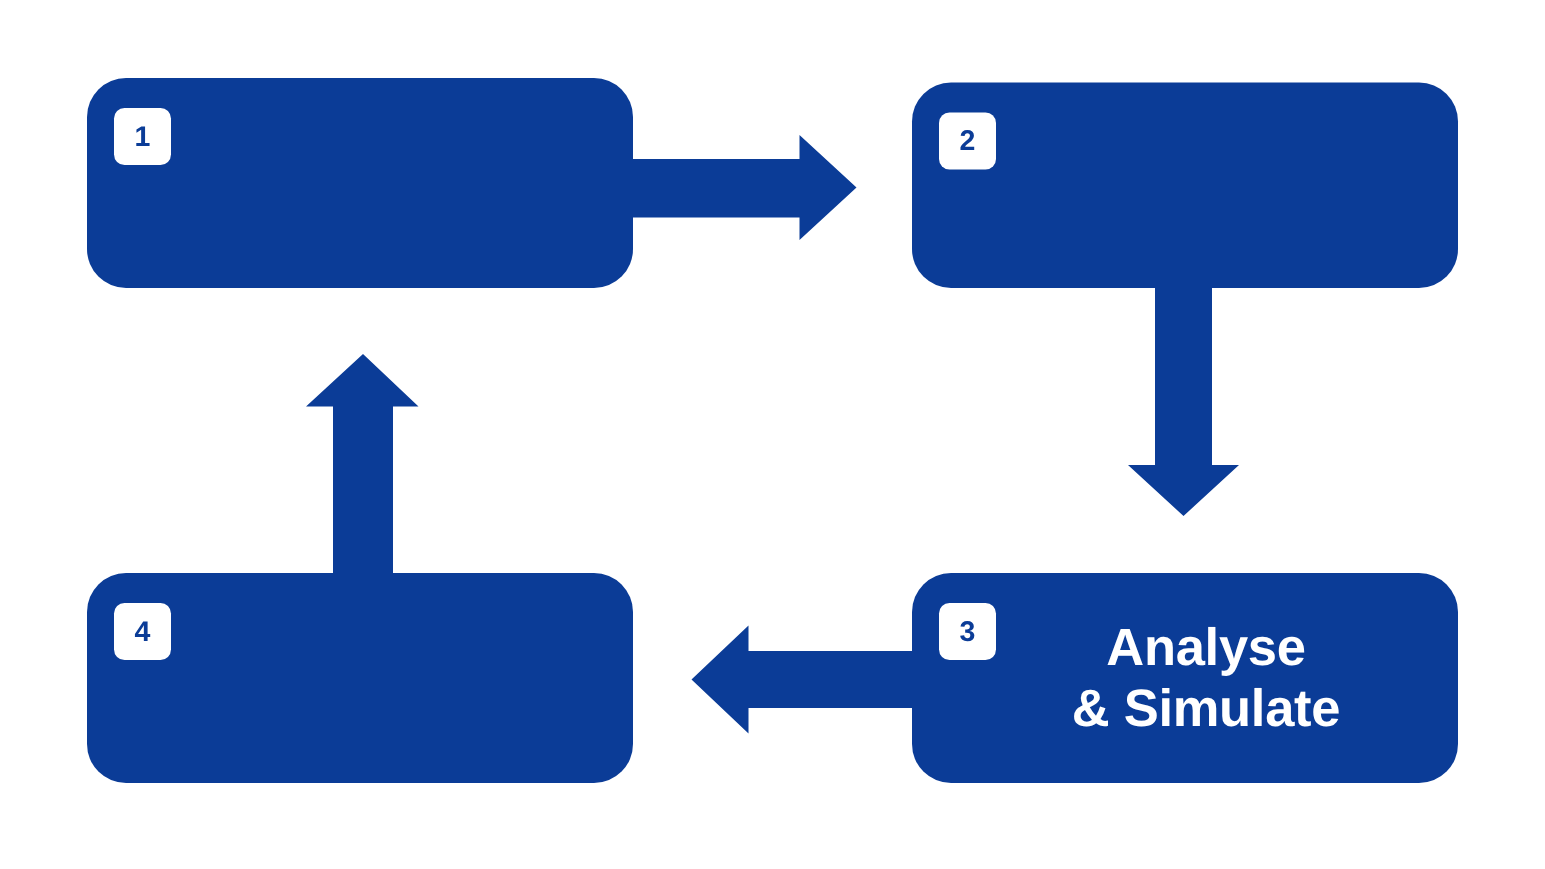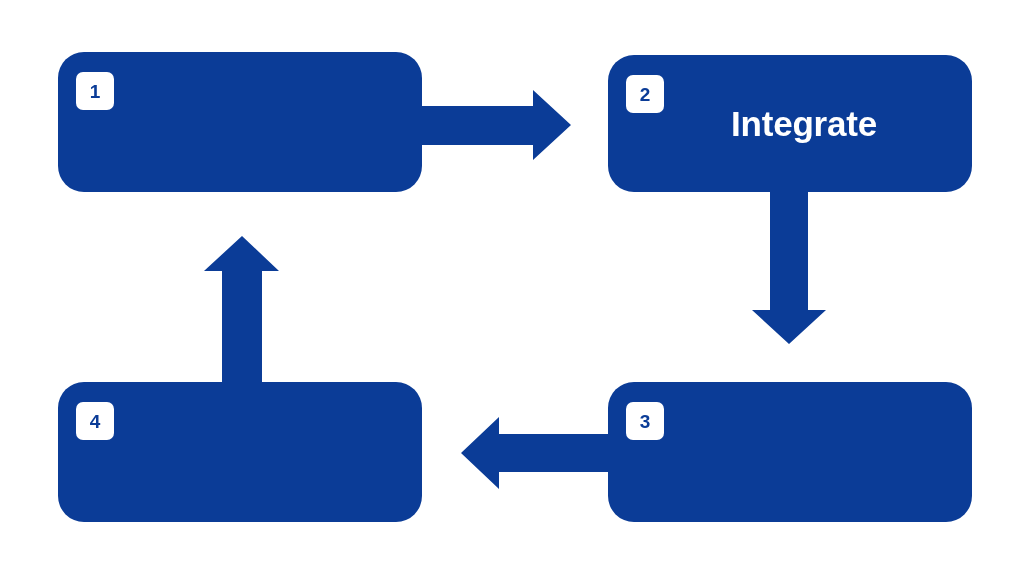--- a/index.html
+++ b/index.html
@@ -84,24 +84,25 @@
 
     <polygon fill="#0B3C97" points="222,384 222,271 204,271 242,236 279,271 262,271 262,384"></polygon>
   </svg>
 
   <div class="node" id="node-1">
     <span class="badge">1</span>
   </div>
 
   <div class="node" id="node-2">
     <span class="badge">2</span>
-    <span class="node-label">Integrate</span>
   </div>
 
   <div class="node" id="node-3">
     <span class="badge">3</span>
+    <span class="node-label">Analyse
+&amp; Simulate</span>
   </div>
 
   <div class="node" id="node-4">
     <span class="badge">4</span>
   </div>
 
 </div>
 
 </body></html>

